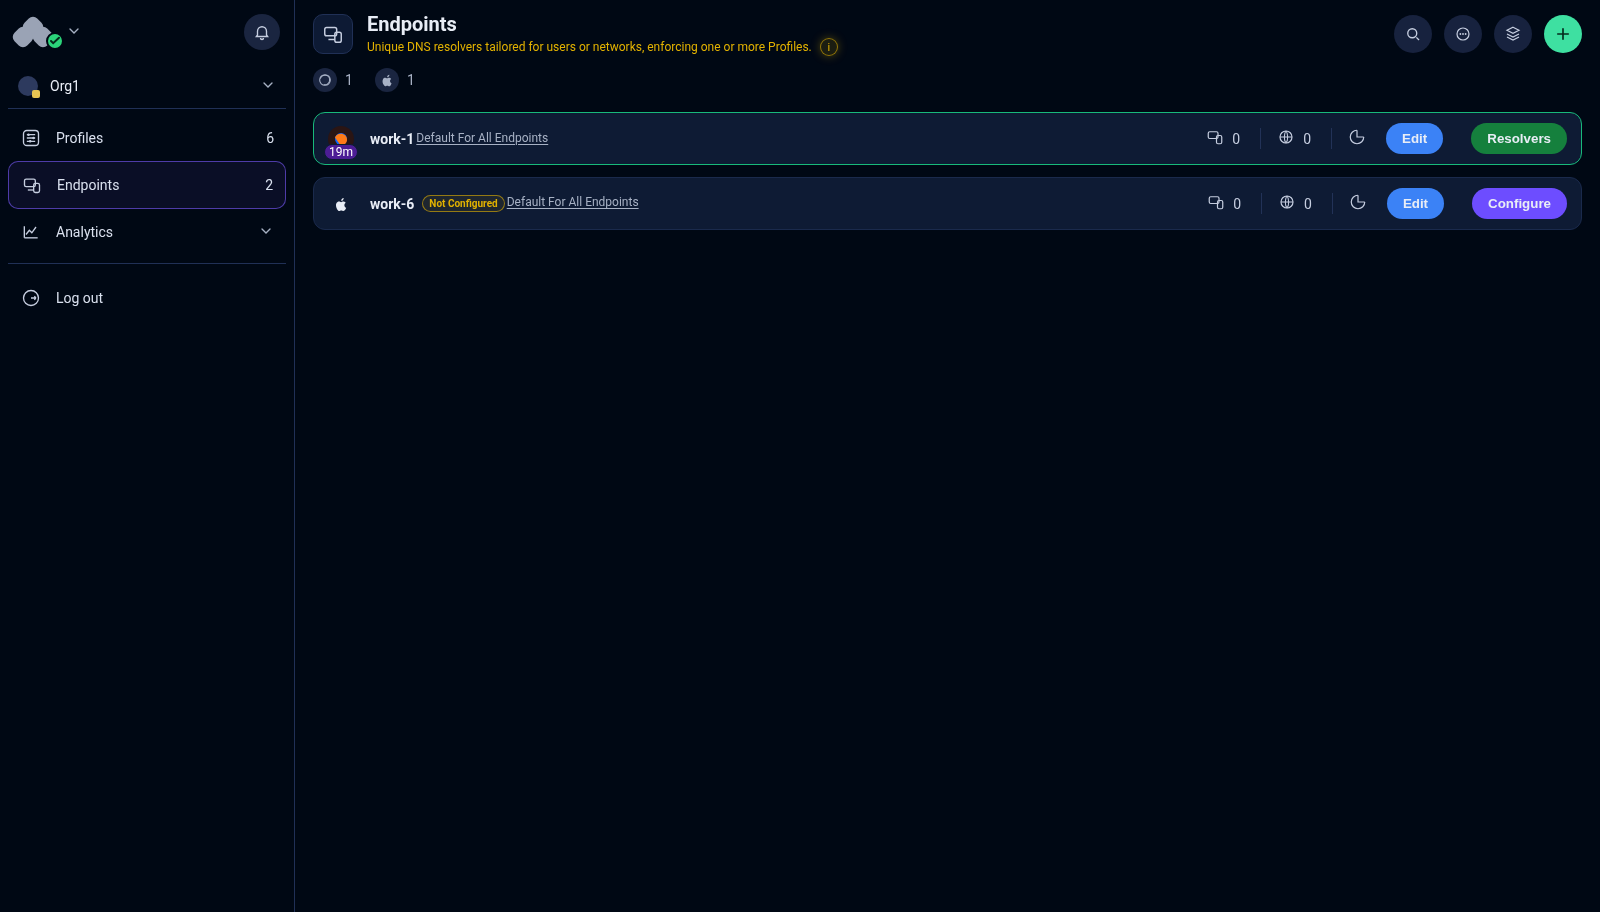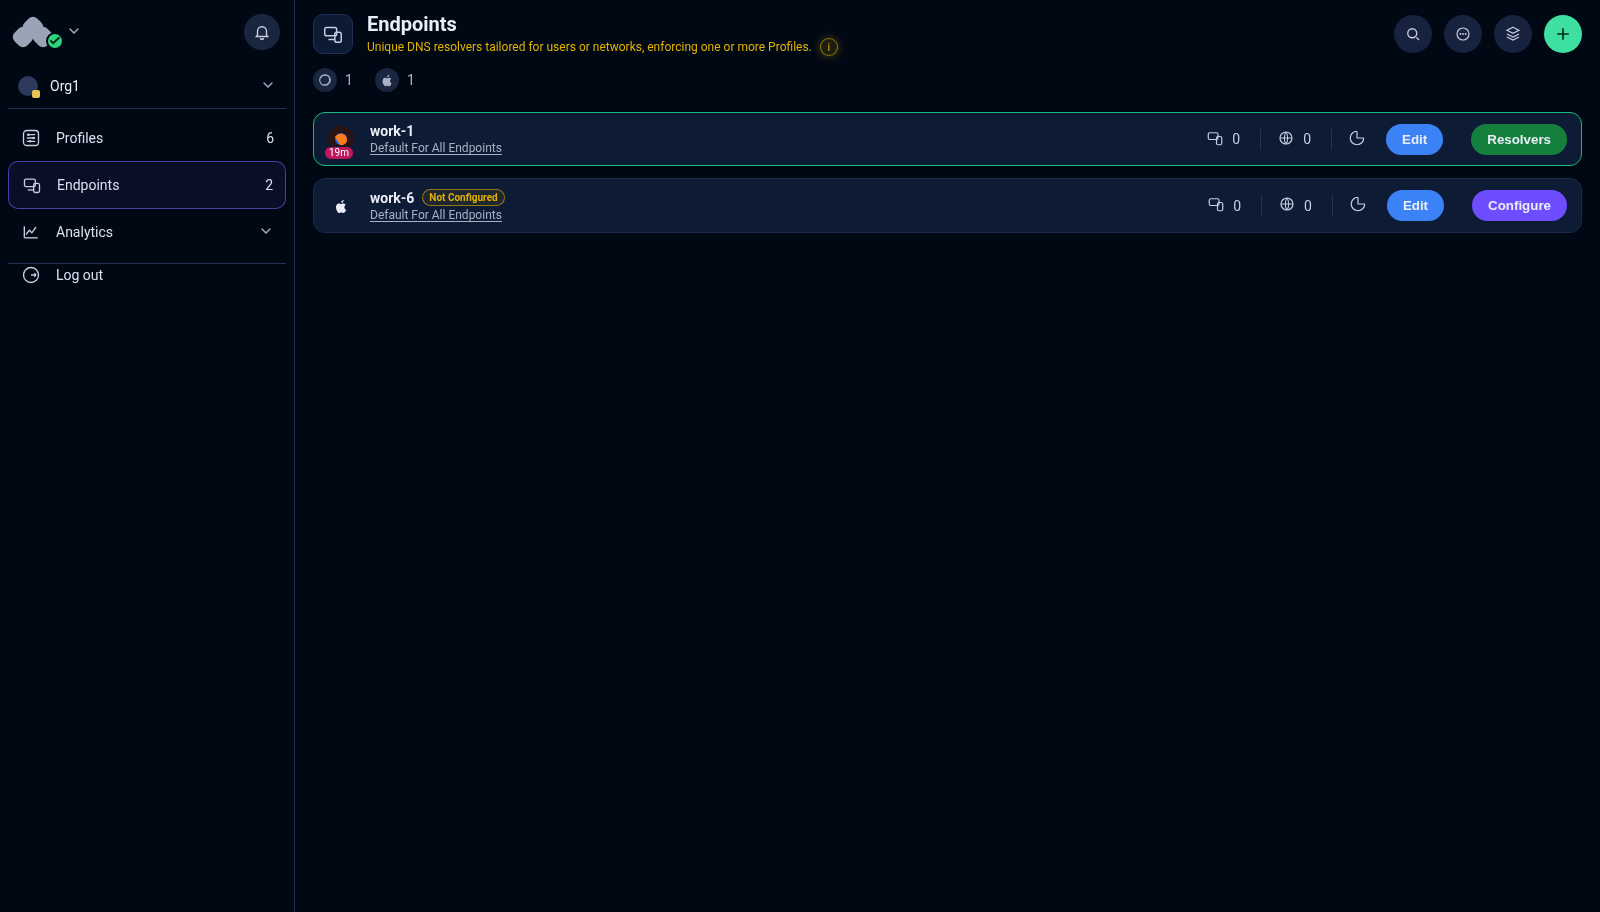--- a/index.html
+++ b/index.html
@@ -66,21 +66,21 @@
     display:flex;align-items:center;gap:14px;
     padding:12px 12px;border-radius:10px;color:#d9e0ee;cursor:pointer;
   }
   .nav-item .label{flex:1;}
   .nav-item .count{color:#d9e0ee;}
   .nav-item.active{
     border:1px solid rgba(124,92,255,.6);
     background:rgba(124,92,255,.08);
   }
   .nav-icon{width:22px;height:22px;display:flex;align-items:center;justify-content:center;color:#c6cee0;}
-  .logout{margin-top:8px;display:flex;align-items:center;gap:14px;padding:0 12px;color:#d9e0ee;cursor:pointer;border-top:1px solid var(--border);}
+  .logout{margin-top:8px;display:flex;align-items:center;gap:14px;padding:23px 12px;color:#d9e0ee;cursor:pointer;border-top:1px solid var(--border);}
 
   
   .main{flex:1;display:flex;flex-direction:column;}
   .topbar{
     display:flex;align-items:center;gap:16px;
     padding:12px 18px 8px 18px;
   }
   .title-wrap{display:flex;align-items:center;gap:14px;}
   .title-icon{
     width:38px;height:38px;border-radius:10px;border:1px solid var(--border);
@@ -110,24 +110,24 @@
   .chip-icon{width:24px;height:24px;border-radius:50%;background:#1a2540;display:flex;align-items:center;justify-content:center;}
   .list{padding:8px 18px;display:flex;flex-direction:column;gap:12px;}
   .card{
     display:flex;align-items:center;gap:16px;
     background:#0e1b34;border:1px solid #1a2a4c;border-radius:12px;
     padding:10px 14px;
   }
   .card.active{border:1px solid var(--accent2);}
   .ep-icon{position:relative;width:26px;height:26px;border-radius:50%;display:flex;align-items:center;justify-content:center;}
   .os-badge{
-    position:absolute;left:-4px;bottom:-8px;font-size:10px;color:#fff;background:#be185d;border-radius:8px;
+    position:absolute;left:-4px;bottom:-8px;font-size:12px;color:#fff;background:#4c1d95;border-radius:8px;
     padding:1px 4px;line-height:1;border:1px solid #0e1b34;white-space:nowrap;
   }
-  .ep-main{display:flex;flex-direction:column;gap:2px;min-width:200px;}
+  .ep-main{display:flex;flex-direction:row;gap:2px;min-width:200px;}
   .ep-title{display:flex;align-items:center;gap:8px;font-weight:700;color:#e8edf6;}
   .ep-sub{font-size:12px;color:#a7b1c4;text-decoration:underline;text-underline-offset:2px;}
   .tag-nc{
     font-size:10px;color:var(--yellow);border:1px solid rgba(226,178,0,.6);
     border-radius:10px;padding:2px 6px;background:rgba(226,178,0,.08);
   }
   .ep-stats{display:flex;align-items:center;gap:20px;margin-left:auto;}
   .stat{display:flex;align-items:center;gap:8px;color:#c6cee0;border-left:1px solid #223257;padding-left:16px;}
   .stat:first-child{border-left:none;padding-left:0;}
   .btn{border:none;border-radius:18px;padding:8px 16px;background:#15803d;color:#e8edf6;cursor:pointer;font-weight:600;}

